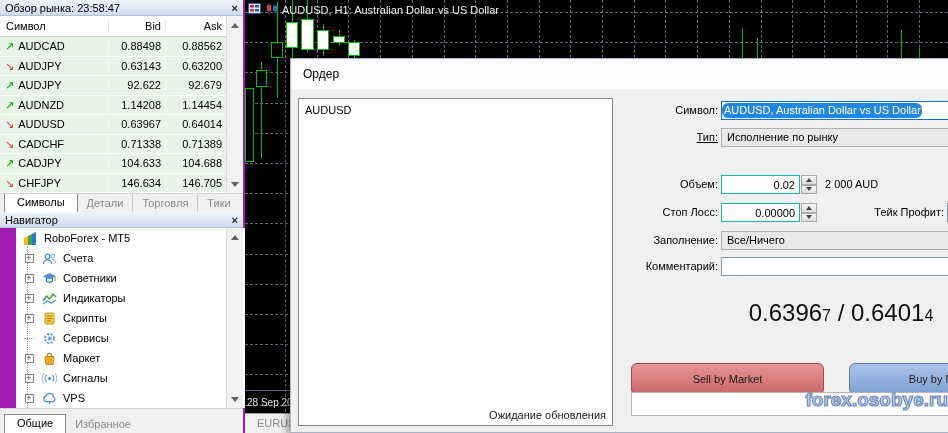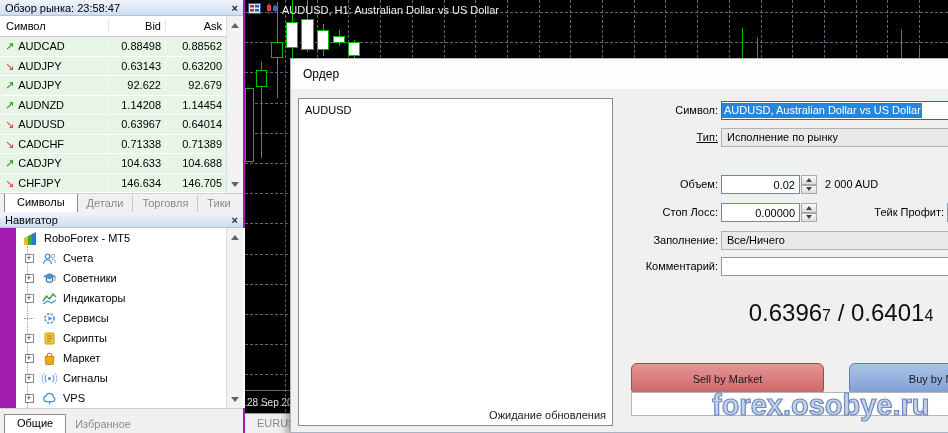--- a/index.html
+++ b/index.html
@@ -66,43 +66,43 @@
     font-size:12px;line-height:30px;padding-left:12px;color:#000;}
   .tickbox{position:absolute;left:7px;top:39px;width:315px;height:328px;background:#fff;border:1px solid #8a8a8a;}
   .tick-symbol{position:absolute;left:6px;top:5px;}
   .tick-status{position:absolute;right:6px;bottom:4px;color:#1a1a1a;}
 
   .flabel{position:absolute;width:87px;text-align:right;color:#000;}
   .field{position:absolute;height:19px;background:#fff;border:1px solid #8a9aaa;font-size:11px;}
   .combo{position:absolute;height:19px;background:#e9e9e9;border:1px solid #b0b0b0;
     line-height:17px;padding-left:5px;color:#000;}
   .symbol-field{left:430px;top:42px;width:228px;border:1px solid #0f6fd0;display:flex;align-items:center;}
-  .symbol-field .sel{background:#2287e0;color:#fff;padding:1px 1px 2px 2px;white-space:nowrap;}
+  .symbol-field .sel{background:#2287e0;color:#fff;padding:1px 1px 2px 2px;white-space:nowrap;border-radius:6px;}
   input.num{position:absolute;height:19px;width:79px;border:1px solid #14b8a6;background:#fff;
     text-align:right;padding-right:4px;font-family:inherit;font-size:11px;}
   .spin{position:absolute;width:16px;height:19px;display:flex;flex-direction:column;}
   .spin span{flex:1;background:linear-gradient(#fafafa,#dcdcdc);border:1px solid #aaa;
     display:flex;align-items:center;justify-content:center;}
   .spin .t-up{width:0;height:0;border-left:3px solid transparent;border-right:3px solid transparent;border-bottom:4px solid #444;}
   .spin .t-dn{width:0;height:0;border-left:3px solid transparent;border-right:3px solid transparent;border-top:4px solid #444;}
   .vol-info{position:absolute;left:534px;top:119px;}
   .comment-input{position:absolute;left:430px;top:198px;width:228px;height:19px;border:1px solid #8a9aaa;
     background:#fff;font-family:inherit;font-size:11px;padding:0 4px;}
 
   .price-row{position:absolute;left:410px;top:240px;width:280px;text-align:center;color:#101010;white-space:nowrap;}
   .p-big{font-size:24px;} .p-small{font-size:16px;}
 
   .btn{position:absolute;height:32px;border-radius:6px;font-size:11px;color:#1a1a1a;
     display:flex;align-items:center;justify-content:center;white-space:nowrap;}
   .btn-sell{left:340px;top:304px;width:193px;background:linear-gradient(#e59595,#c66);border:1px solid #9c4a4a;}
   .btn-buy{left:558px;top:304px;width:190px;background:linear-gradient(#aac3e8,#7d9ed4);border:1px solid #5c7cb0;}
   .result-bar{position:absolute;left:340px;top:333px;width:318px;height:24px;background:#fff;border:1px solid #b5b5b5;}
 
-  .watermark{position:absolute;left:712px;top:389px;width:236px;text-align:left;z-index:50;
-    font-size:29px;font-weight:bold;color:rgba(186,203,228,.85);
+  .watermark{position:absolute;left:712px;top:389px;width:236px;text-align:right;z-index:50;
+    font-size:19px;font-weight:bold;color:rgba(186,203,228,.85);
     -webkit-text-stroke:1.2px rgba(96,128,185,.9);letter-spacing:0;}
 </style>
 </head>
 <body>
 
 <div id="screen">
 
   <div class="titlebar" style="top:0">
     <span>Обзор рынка: 23:58:47</span>
     <span class="close">×</span>
@@ -243,43 +243,43 @@
         <span class="nav-icon">
           <svg width="15" height="13">
             <polyline points="1,9 4.5,4 7.5,7 11,2 14,5" fill="none" stroke="#3a9d3a" stroke-width="1.4"></polyline>
             <polyline points="1,12 5.5,9 9.5,11 14,8" fill="none" stroke="#4a90d9" stroke-width="1.2"></polyline>
           </svg>
         </span>
         <span>Индикаторы</span>
       </div>
       <div class="nav-row">
         <span class="indent">
-          <span class="dot-stub"></span>
-        </span>
-        <span class="nav-icon">
-          <svg width="15" height="13" viewBox="0 0 13 13">
-            <circle cx="6.5" cy="6.5" r="4.6" fill="none" stroke="#4a90d9" stroke-width="1.6" stroke-dasharray="2.2 1.5"></circle>
-            <polygon points="5.4,4.3 9.4,6.5 5.4,8.7" fill="#4a90d9"></polygon>
-          </svg>
-        </span>
-        <span>Сервисы</span>
-      </div>
-      <div class="nav-row">
-        <span class="indent">
           <span class="expand"></span>
         </span>
         <span class="nav-icon">
           <svg width="15" height="13">
             <rect x="3" y="1" width="9" height="11" rx="1" fill="#f5c842" stroke="#c89a20"></rect>
             <line x1="5" y1="4" x2="10" y2="4" stroke="#a87a10"></line>
             <line x1="5" y1="6.5" x2="10" y2="6.5" stroke="#a87a10"></line>
             <line x1="5" y1="9" x2="9" y2="9" stroke="#a87a10"></line>
           </svg>
         </span>
         <span>Скрипты</span>
+      </div>
+      <div class="nav-row">
+        <span class="indent">
+          <span class="dot-stub"></span>
+        </span>
+        <span class="nav-icon">
+          <svg width="15" height="13" viewBox="0 0 13 13">
+            <circle cx="6.5" cy="6.5" r="4.6" fill="none" stroke="#4a90d9" stroke-width="1.6" stroke-dasharray="2.2 1.5"></circle>
+            <polygon points="5.4,4.3 9.4,6.5 5.4,8.7" fill="#4a90d9"></polygon>
+          </svg>
+        </span>
+        <span>Сервисы</span>
       </div>
       <div class="nav-row">
         <span class="indent">
           <span class="expand"></span>
         </span>
         <span class="nav-icon">
           <svg width="15" height="13">
             <path d="M3 4.5h9l-.9 8H3.9z" fill="#f0a818" stroke="#c07808" stroke-width=".8"></path>
             <path d="M5.3 4.5v-1a2.2 2.2 0 014.4 0v1" fill="none" stroke="#c07808" stroke-width="1.1"></path>
           </svg>

